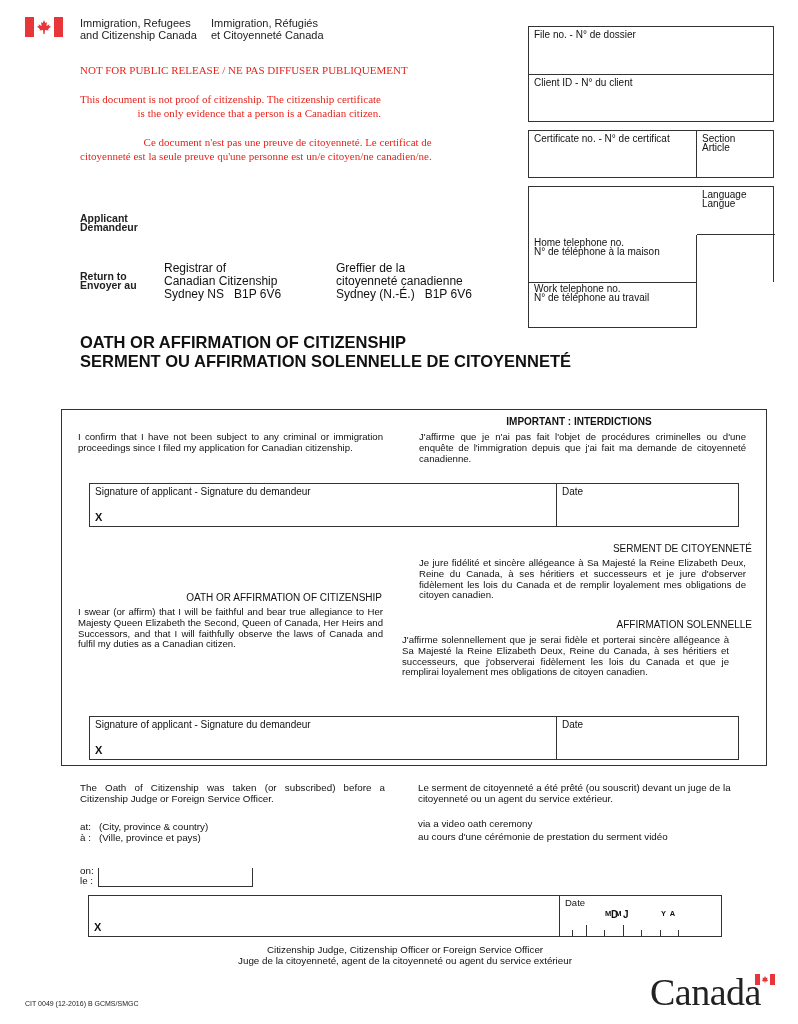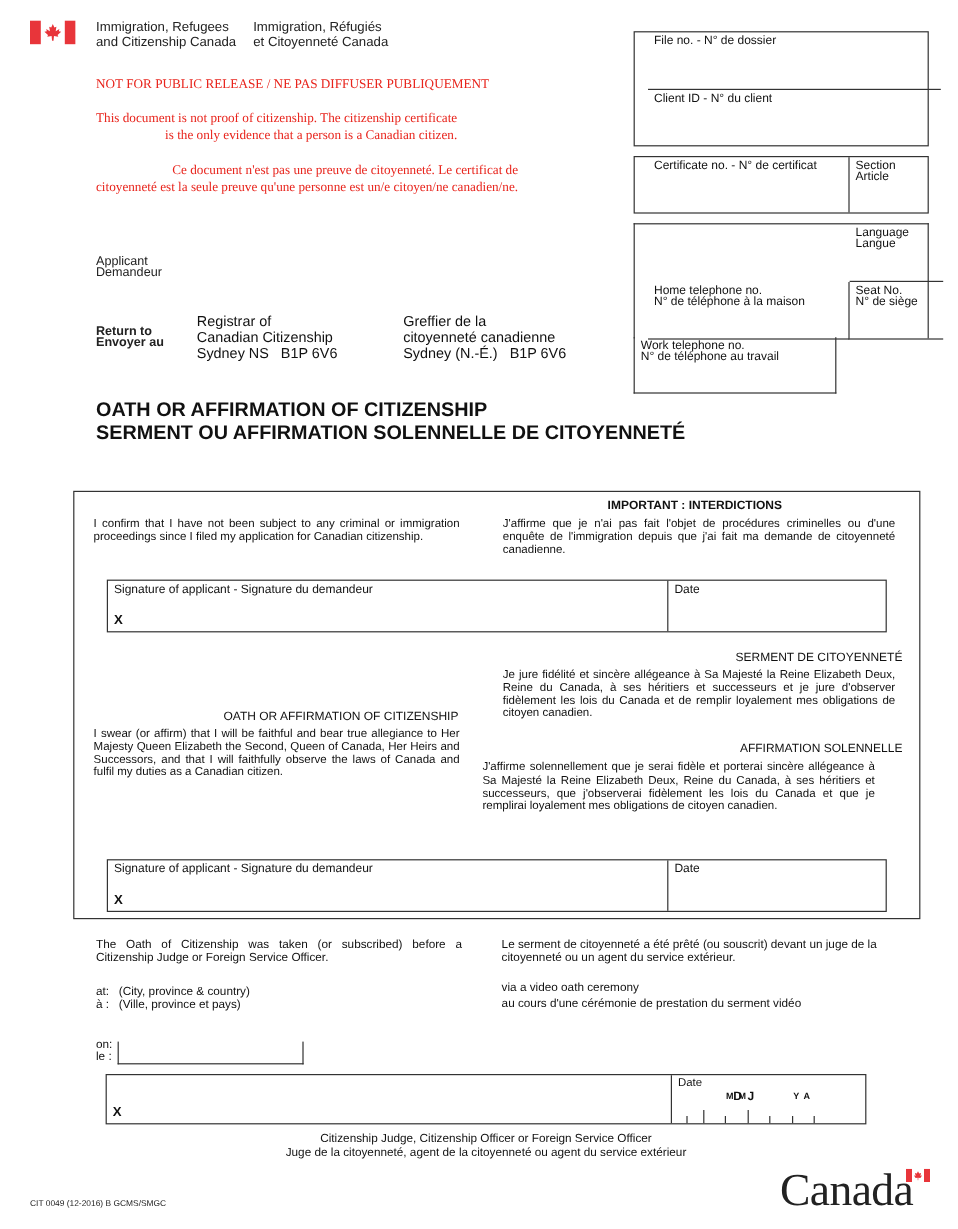--- a/index.html
+++ b/index.html
@@ -10,23 +10,23 @@
   .red { color: #e8241c; }
 
   
   .flag { left: 25px; top: 17px; width: 38px; height: 20px; }
   .dept { top: 17px; font-size: 11px; line-height: 12px; color: #222; }
   .notice { left: 80px; font-size: 11px; line-height: 14px; text-align: right; }
 
   
   .box { position: absolute; border: 1.2px solid #333; }
   .box .lbl { position: absolute; left: 5px; top: 3px; font-size: 10px; line-height: 9px; color: #111; }
-  .field { position: absolute; margin-left: 11px; }
-
-  .applicant { left: 80px; top: 214px; font-size: 10.5px; line-height: 9px; font-weight: normal; color:#222; }
+  .field { position: absolute; }
+
+  .applicant { left: 80px; top: 214px; font-size: 10.5px; line-height: 9px; font-weight: bold; color:#222; }
   .returnto { left: 80px; top: 272px; font-size: 10.5px; line-height: 9px; font-weight: bold; color:#222; }
   .addr { top: 262px; font-size: 12px; line-height: 13px; color:#111; }
 
   .title { left: 80px; top: 333px; font-size: 16.5px; line-height: 19px; font-weight: bold; color: #111; }
 
   
   .section { left: 61px; top: 409px; width: 706px; height: 357px; border: 1.5px solid #333; }
   .hdr { font-size: 10px; font-weight: bold; text-align: center; }
   .subhdr { font-size: 10px; text-align: right; }
   .para { font-size: 9.6px; line-height: 10.8px; text-align: justify; color: #111; }
@@ -89,23 +89,20 @@
     <span class="lbl"><span>Section</span><br><span>Article</span></span>
   </div>
 </div>
 
 <div class="box" style="left:528px; top:186px; width:246px; height:96px; border-bottom:none;">
   <div class="field" style="left:168px; top:0; width:78px; height:48px; border-bottom:1.2px solid #333;">
     <span class="lbl"><span>Language</span><br><span>Langue</span></span>
   </div>
   <div class="field" style="left:0; top:48px; width:168px; height:48px; border-right:1.2px solid #333; border-bottom:1.2px solid #333;">
     <span class="lbl"><span>Home telephone no.</span><br><span>N° de téléphone à la maison</span></span>
-  </div>
-  <div class="field" style="left:168px; top:48px; width:78px; height:48px; border-bottom:1.2px solid #333;">
-    <span class="lbl"><span>Seat No.</span><br><span>N° de siège</span></span>
   </div>
 </div>
 <div class="box" style="left:528px; top:281px; width:169px; height:47px; border-top:none;">
   <span class="lbl"><span>Work telephone no.</span><br><span>N° de téléphone au travail</span></span>
 </div>
 
 <div class="abs applicant">
   <div>Applicant</div>
     <div>Demandeur</div>
 </div>

